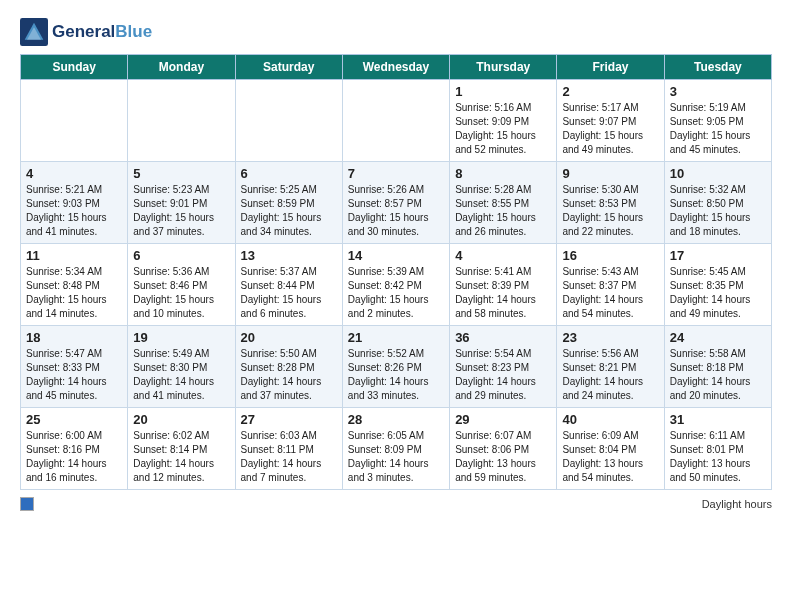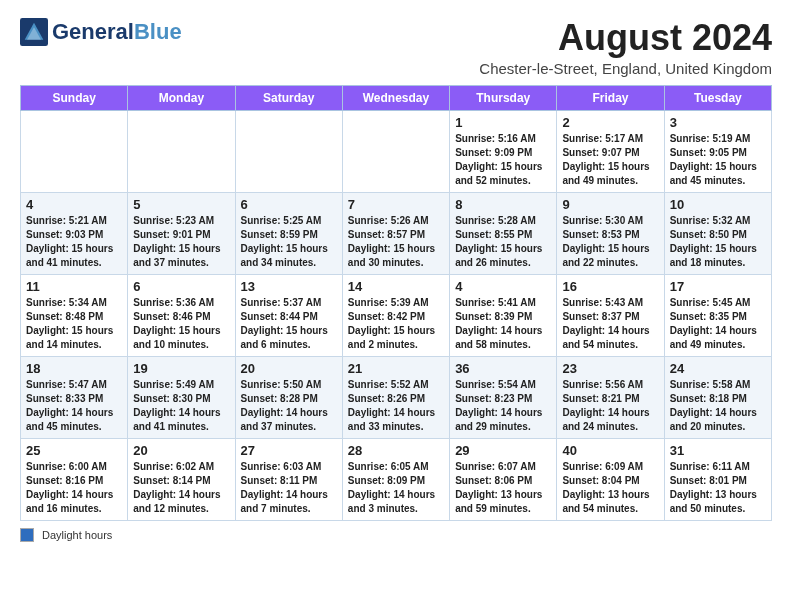--- a/index.html
+++ b/index.html
@@ -46,21 +46,21 @@
       color: #444;
       margin-top: 2px;
     }
     .calendar-table {
       width: 100%;
       border-collapse: collapse;
       margin-top: 8px;
       font-size: 10.5px;
     }
     .calendar-table thead th {
-      background: #8b5cf6;
+      background: #0f766e;
       color: #fff;
       font-size: 12px;
       font-weight: bold;
       padding: 5px 4px;
       border: 1px solid #aac4e0;
       text-align: center;
     }
     .calendar-table tbody td {
       border: 1px solid #c8d8e8;
       vertical-align: top;
@@ -77,30 +77,30 @@
       font-size: 13px;
       font-weight: bold;
       color: #222;
       display: block;
       margin-bottom: 2px;
     }
     .day-info {
       color: #222;
       line-height: 1.4;
       font-size: 10px;
-      font-weight: bold;
     }
     .empty-cell {
       background: #fff !important;
     }
     .footer {
       display: flex;
       align-items: center;
       margin-top: 7px;
       gap: 8px;
+      justify-content: space-between;
     }
     .legend-box {
       width: 14px;
       height: 14px;
       background: #2e6dbe;
       border: 1px solid #aaa;
       display: inline-block;
     }
     .legend-text {
       font-size: 11px;
@@ -112,28 +112,24 @@
 
 <div class="page">
   <div class="header-row">
     <div class="logo">
       <svg class="logo-icon" viewBox="0 0 36 36">
         <rect x="0" y="0" width="36" height="36" rx="3" fill="#1a3a6b"></rect>
         <polygon points="18,6 30,28 6,28" fill="#4a90c4"></polygon>
         <polygon points="18,12 27,28 9,28" fill="#fff" opacity="0.3"></polygon>
       </svg>
       <div>
-        <div style="font-size:22px;font-weight:bold;color:#1a3a6b;line-height:1.1;">
+        <div style="font-size:17px;font-weight:bold;color:#1a3a6b;line-height:1.1;">
           <span style="color:#1a3a6b;">General</span><span style="color:#4a90c4;">Blue</span>
         </div>
       </div>
-    </div>
-    <div class="title-block">
-      <div class="main-title">August 2024</div>
-      <div class="subtitle">Chester-le-Street, England, United Kingdom</div>
     </div>
   </div>
 
   <table class="calendar-table">
     <thead>
       <tr id="weekday-header">
           <th>Sunday</th>
           <th>Monday</th>
           <th>Saturday</th>
           <th>Wednesday</th>

